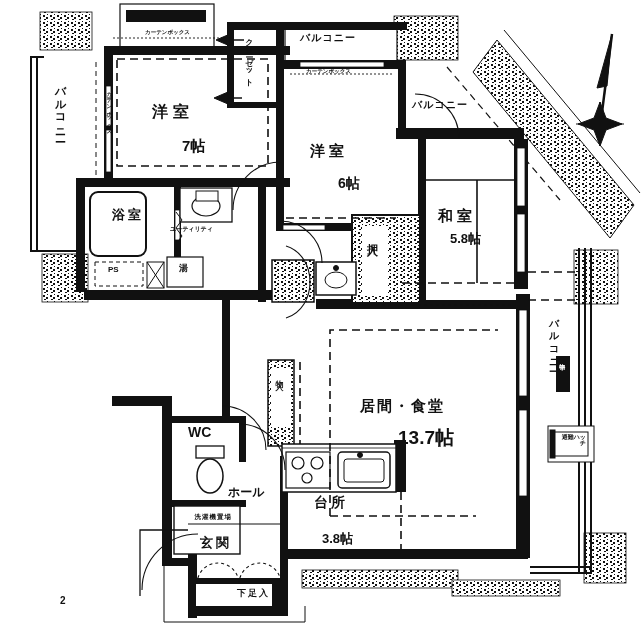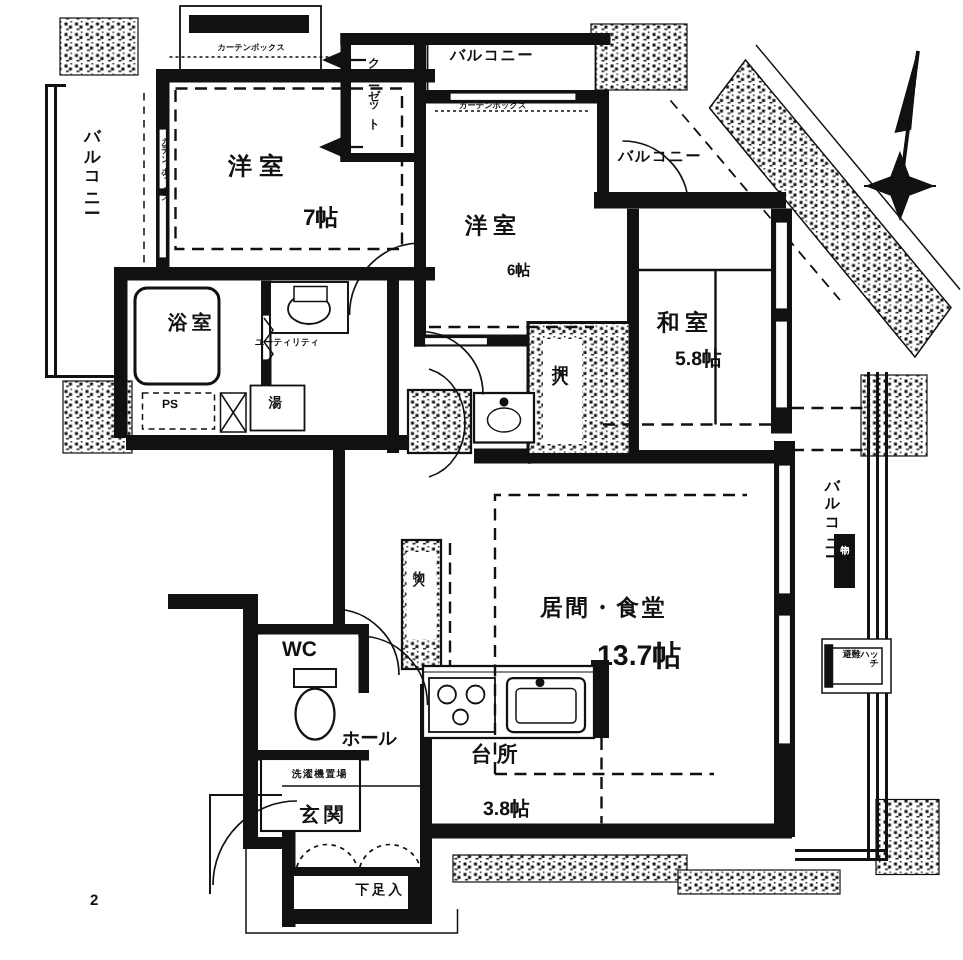--- a/index.html
+++ b/index.html
@@ -219,24 +219,24 @@
   <g stroke="#111" fill="#111">
     <line x1="612" y1="34" x2="601" y2="120" stroke-width="2.5"></line>
     <polygon points="612,34 597,88 607,86"></polygon>
     <line x1="576" y1="124" x2="624" y2="124" stroke-width="1.2"></line>
     <line x1="600" y1="102" x2="600" y2="146" stroke-width="1.2"></line>
     <polygon points="600,102 606,118 622,124 606,130 600,146 594,130 578,124 594,118"></polygon>
   </g>
 </svg>
 
 <div class="lbl" style="left:152px;top:104px;font-size:16px;letter-spacing:5px;">洋室</div>
-<div class="lbl" style="left:182px;top:138px;font-size:15px;margin-left:20px;">7帖</div>
+<div class="lbl" style="left:182px;top:138px;font-size:15px;">7帖</div>
 
 <div class="lbl" style="left:310px;top:143px;font-size:15px;letter-spacing:4px;">洋室</div>
-<div class="lbl" style="left:338px;top:176px;font-size:10px;">6帖</div>
+<div class="lbl" style="left:338px;top:176px;font-size:14px;">6帖</div>
 
 <div class="lbl" style="left:438px;top:208px;font-size:15px;letter-spacing:4px;">和室</div>
 <div class="lbl" style="left:450px;top:232px;font-size:13px;">5.8帖</div>
 
 <div class="lbl" style="left:360px;top:398px;font-size:15px;letter-spacing:2px;">居間・食堂</div>
 <div class="lbl" style="left:398px;top:428px;font-size:19px;">13.7帖</div>
 
 <div class="lbl" style="left:314px;top:495px;font-size:14px;letter-spacing:3px;">台所</div>
 <div class="lbl" style="left:322px;top:532px;font-size:13px;">3.8帖</div>
 

